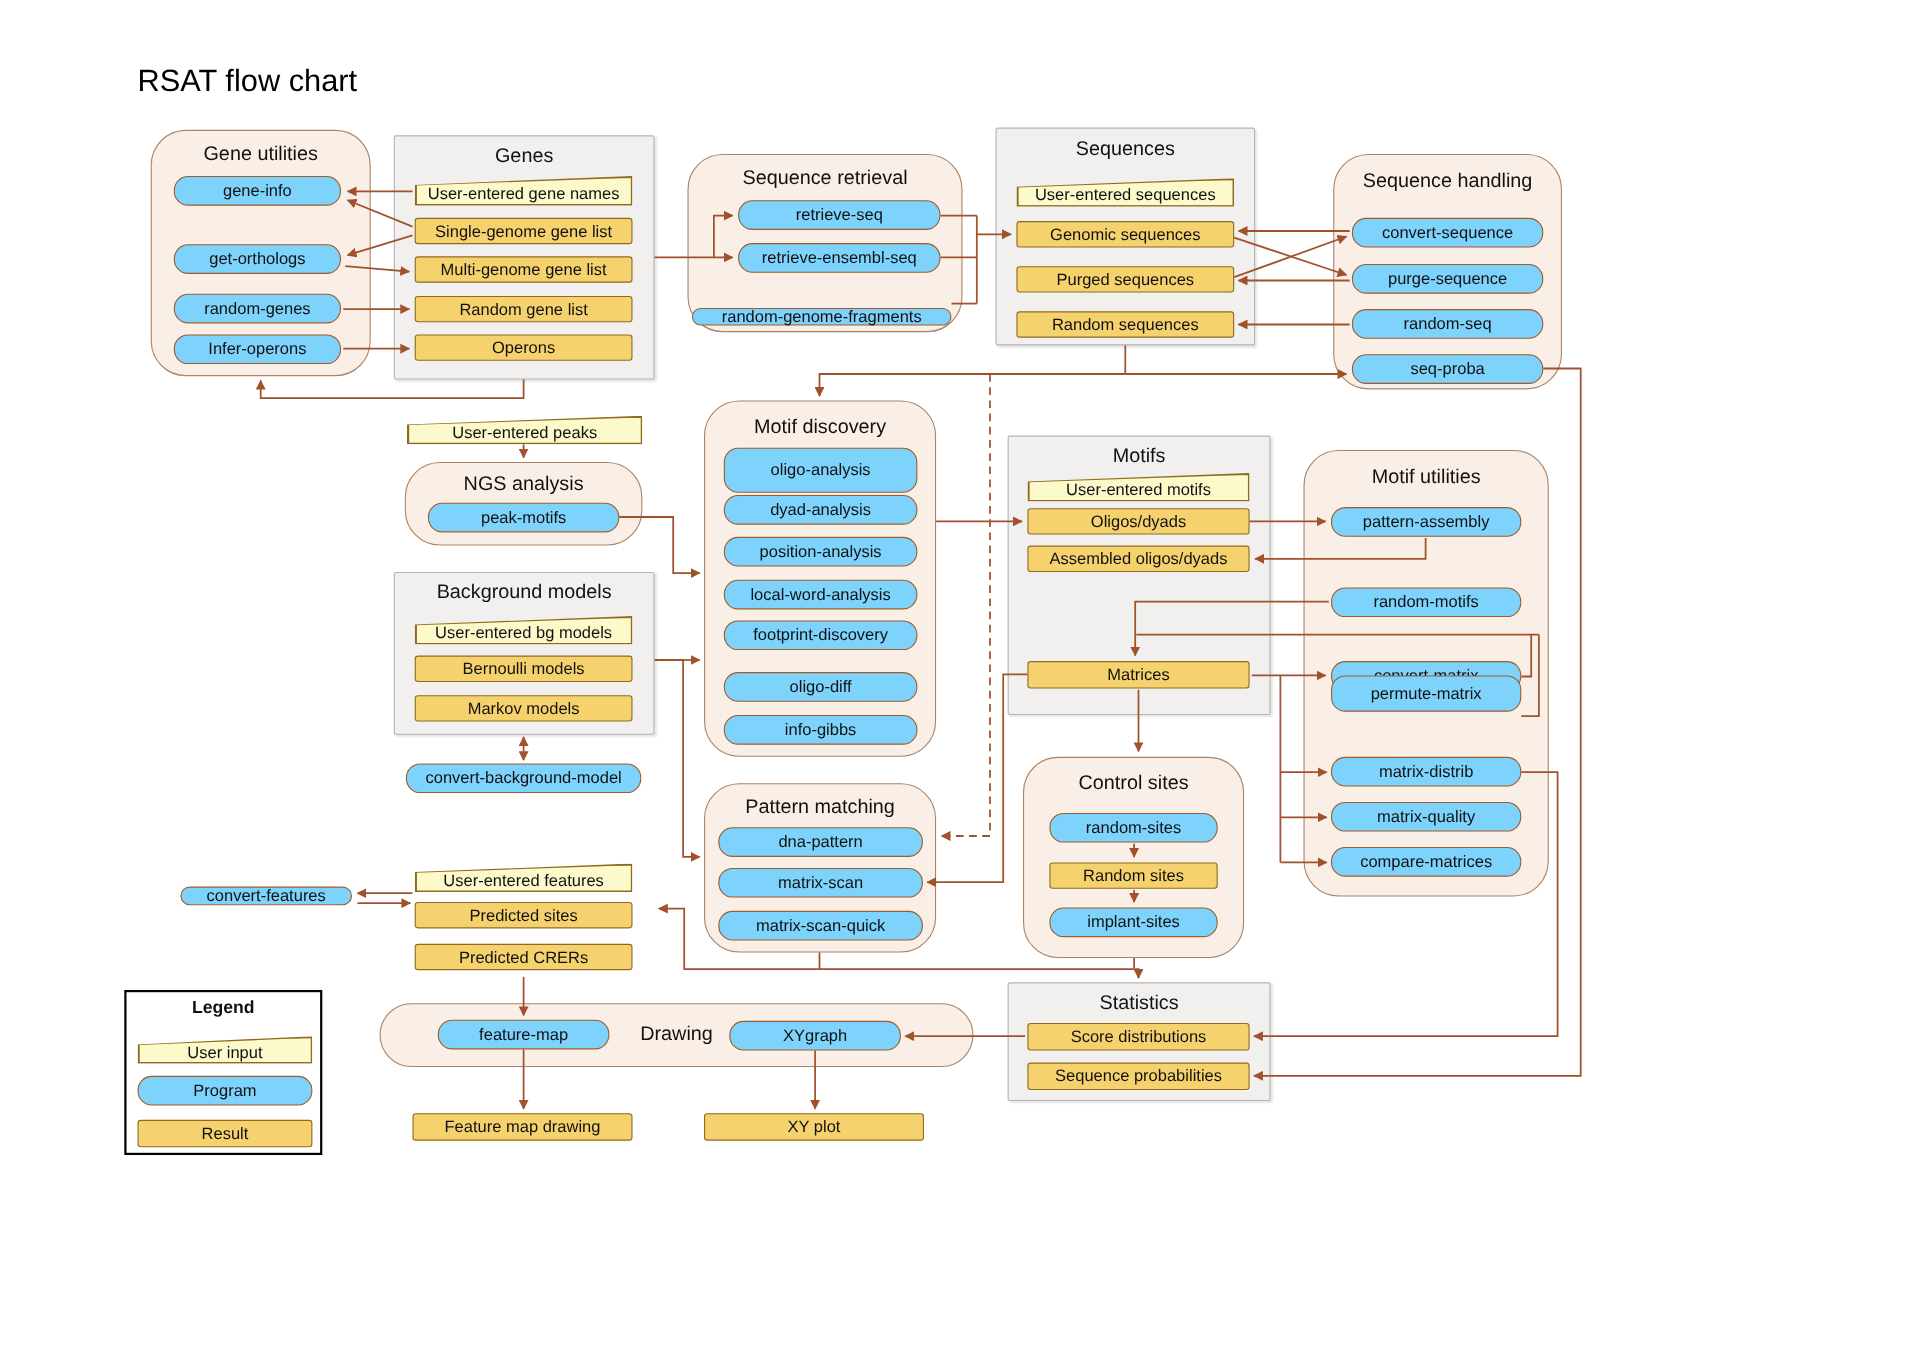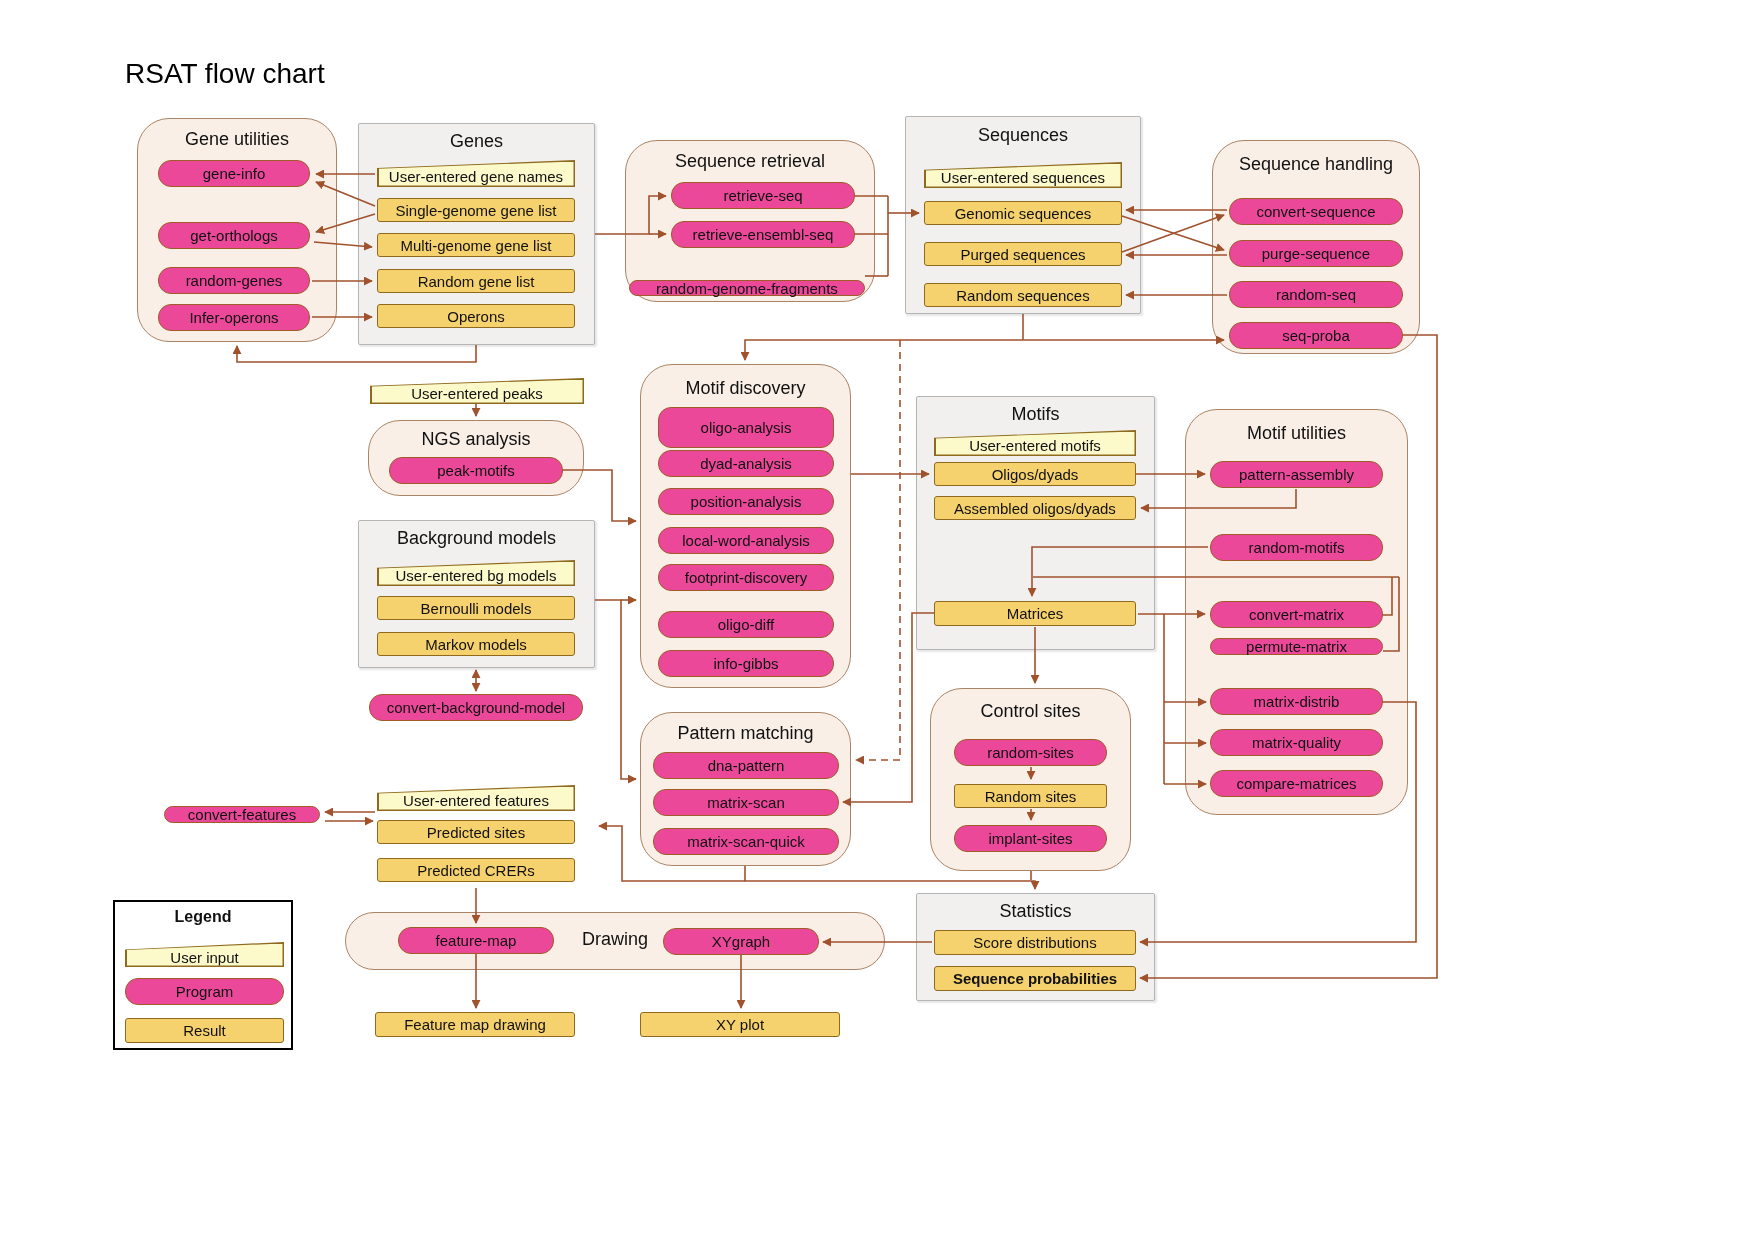--- a/index.html
+++ b/index.html
@@ -5,27 +5,27 @@
   html,body { margin:0; padding:0; background:#fff; }
   body { font-family:"Liberation Sans", sans-serif; color:#111; }
   .canvas { position:relative; width:1755px; height:1240px; background:#fff; overflow:hidden; }
   .main-title { position:absolute; left:125px; top:58px; font-size:28px; font-weight:500; color:#000; }
   .group { position:absolute; box-sizing:border-box; }
   .g-round { background:#f9efe7; border:1.6px solid #ab8465; border-radius:32px; }
   .g-gray  { background:#f1f0ee; border:1.5px solid #b5b5b5; border-radius:2px; box-shadow:1.5px 1.5px 2px rgba(0,0,0,0.10); }
   .g-title { position:absolute; left:0; right:0; text-align:center; font-size:18px; color:#111; white-space:nowrap; }
   .node { position:absolute; box-sizing:border-box; display:flex; align-items:center; justify-content:center;
           font-size:15px; color:#111; white-space:nowrap; }
-  .program { background:#ec4899; border:1.5px solid #9f5c28; border-radius:13px; }
+  .program { background:#7dd3fc; border:1.5px solid #9f5c28; border-radius:13px; }
   .result  { background:#f6d26e; border:1.5px solid #8f6a1e; border-radius:3px; }
   .uin     { position:absolute; background:#8f6a1e; clip-path:polygon(0 30%, 100% 0, 100% 100%, 0 100%); }
   .uin-in  { position:absolute; inset:1.5px; background:#fcf9cb; clip-path:polygon(0 30%, 100% 0, 100% 100%, 0 100%);
              display:flex; align-items:center; justify-content:center; padding-top:5px; box-sizing:border-box;
              font-size:15px; color:#111; white-space:nowrap; }
-  .bold { font-weight:bold;text-align:center; }
+  .bold { font-weight:normal;text-align:center; }
   .arrows { position:absolute; left:0; top:0; pointer-events:none; }
   .legend-box { position:absolute; background:#fff; border:2.5px solid #000; box-sizing:border-box; }
   .legend-title { position:absolute; left:0; right:0; top:6px; text-align:center; font-size:16px; font-weight:bold; }
 </style>
 </head>
 <body>
 
 <div class="canvas">
 
   <div class="main-title">RSAT flow chart</div>
@@ -127,21 +127,21 @@
         <span>User-entered motifs</span>
       </div>
   </div>
   <div class="node result" style="left:934px;top:462px;width:202px;height:24px">Oligos/dyads</div>
   <div class="node result" style="left:934px;top:496px;width:202px;height:24px">Assembled oligos/dyads</div>
   <div class="node result" style="left:934px;top:601px;width:202px;height:25px">Matrices</div>
 
   <div class="node program" style="left:1210px;top:461px;width:173px;height:27px">pattern-assembly</div>
   <div class="node program" style="left:1210px;top:534px;width:173px;height:27px">random-motifs</div>
   <div class="node program" style="left:1210px;top:601px;width:173px;height:27px">convert-matrix</div>
-  <div class="node program" style="left:1210px;top:638px;width:173px;height:17px">permute-matrix</div>
+  <div class="node program" style="left:1210px;top:614px;width:173px;height:33px">permute-matrix</div>
   <div class="node program" style="left:1210px;top:688px;width:173px;height:27px">matrix-distrib</div>
   <div class="node program" style="left:1210px;top:729px;width:173px;height:27px">matrix-quality</div>
   <div class="node program" style="left:1210px;top:770px;width:173px;height:27px">compare-matrices</div>
 
   <div class="uin" style="left:377px;top:560px;width:198px;height:26px">
     <div class="uin-in">
         <span>User-entered bg models</span>
       </div>
   </div>
   <div class="node result" style="left:377px;top:596px;width:198px;height:24px">Bernoulli models</div>

